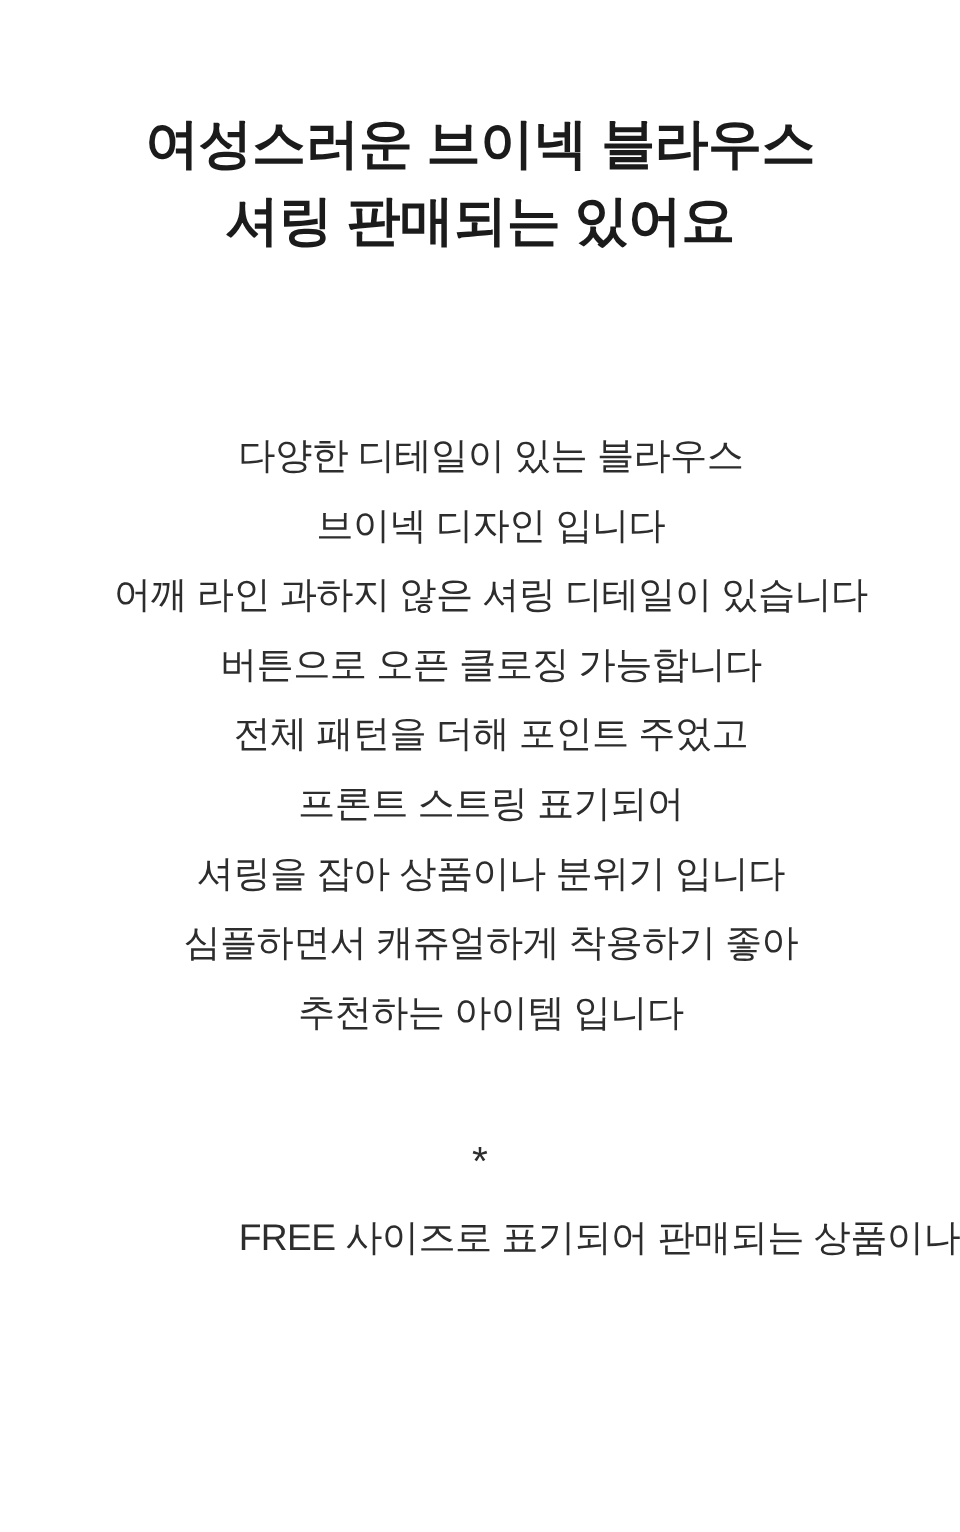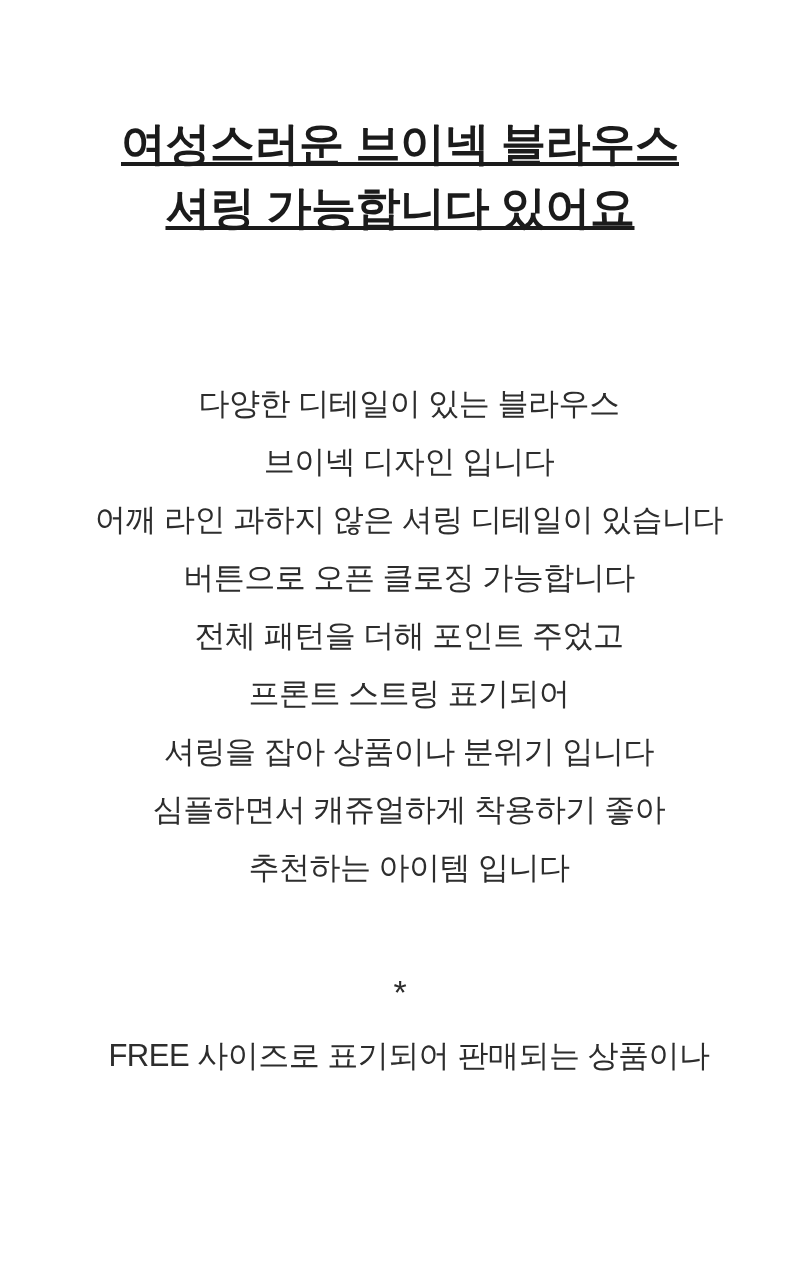--- a/index.html
+++ b/index.html
@@ -8,27 +8,26 @@
     position: relative;
     width: 800px;
     height: 1277px;
     margin: 0 auto;
     background: #ffffff;
     overflow: hidden;
     font-family: "Liberation Sans", "DejaVu Sans", sans-serif;
     text-align: center;
   }
   .title {
-    padding-top: 112px;
+    padding-top: 88px;
     font-size: 45px;
     font-weight: 700;
     line-height: 64px;
     letter-spacing: -0.5px;
     color: #1b1b1b;
-    text-decoration: underline;
   }
   .description {
     margin-top: 135px;
   }
   .description p,
   .notice p {
     font-size: 31px;
     font-weight: 300;
     line-height: 58px;
     letter-spacing: -0.5px;
@@ -37,30 +36,31 @@
   }
   .separator {
     margin-top: 66px;
     font-size: 34px;
     font-weight: 400;
     line-height: 58px;
     color: #2d2d2d;
   }
   .notice {
     margin-top: 6px;
+    text-align: right;
   }
 </style>
 </head>
 <body>
 
 <div class="page">
 
   <h1 class="title">
     <span>여성스러운 브이넥 블라우스</span><br>
-    <span>셔링 가능합니다 있어요</span>
+    <span>셔링 판매되는 있어요</span>
   </h1>
 
   <div class="description">
     <p>다양한 디테일이 있는 블라우스</p>
     <p>브이넥 디자인 입니다</p>
     <p>어깨 라인 과하지 않은 셔링 디테일이 있습니다</p>
     <p>버튼으로 오픈 클로징 가능합니다</p>
     <p>전체 패턴을 더해 포인트 주었고</p>
     <p>프론트 스트링 표기되어</p>
     <p>셔링을 잡아 상품이나 분위기 입니다</p>

